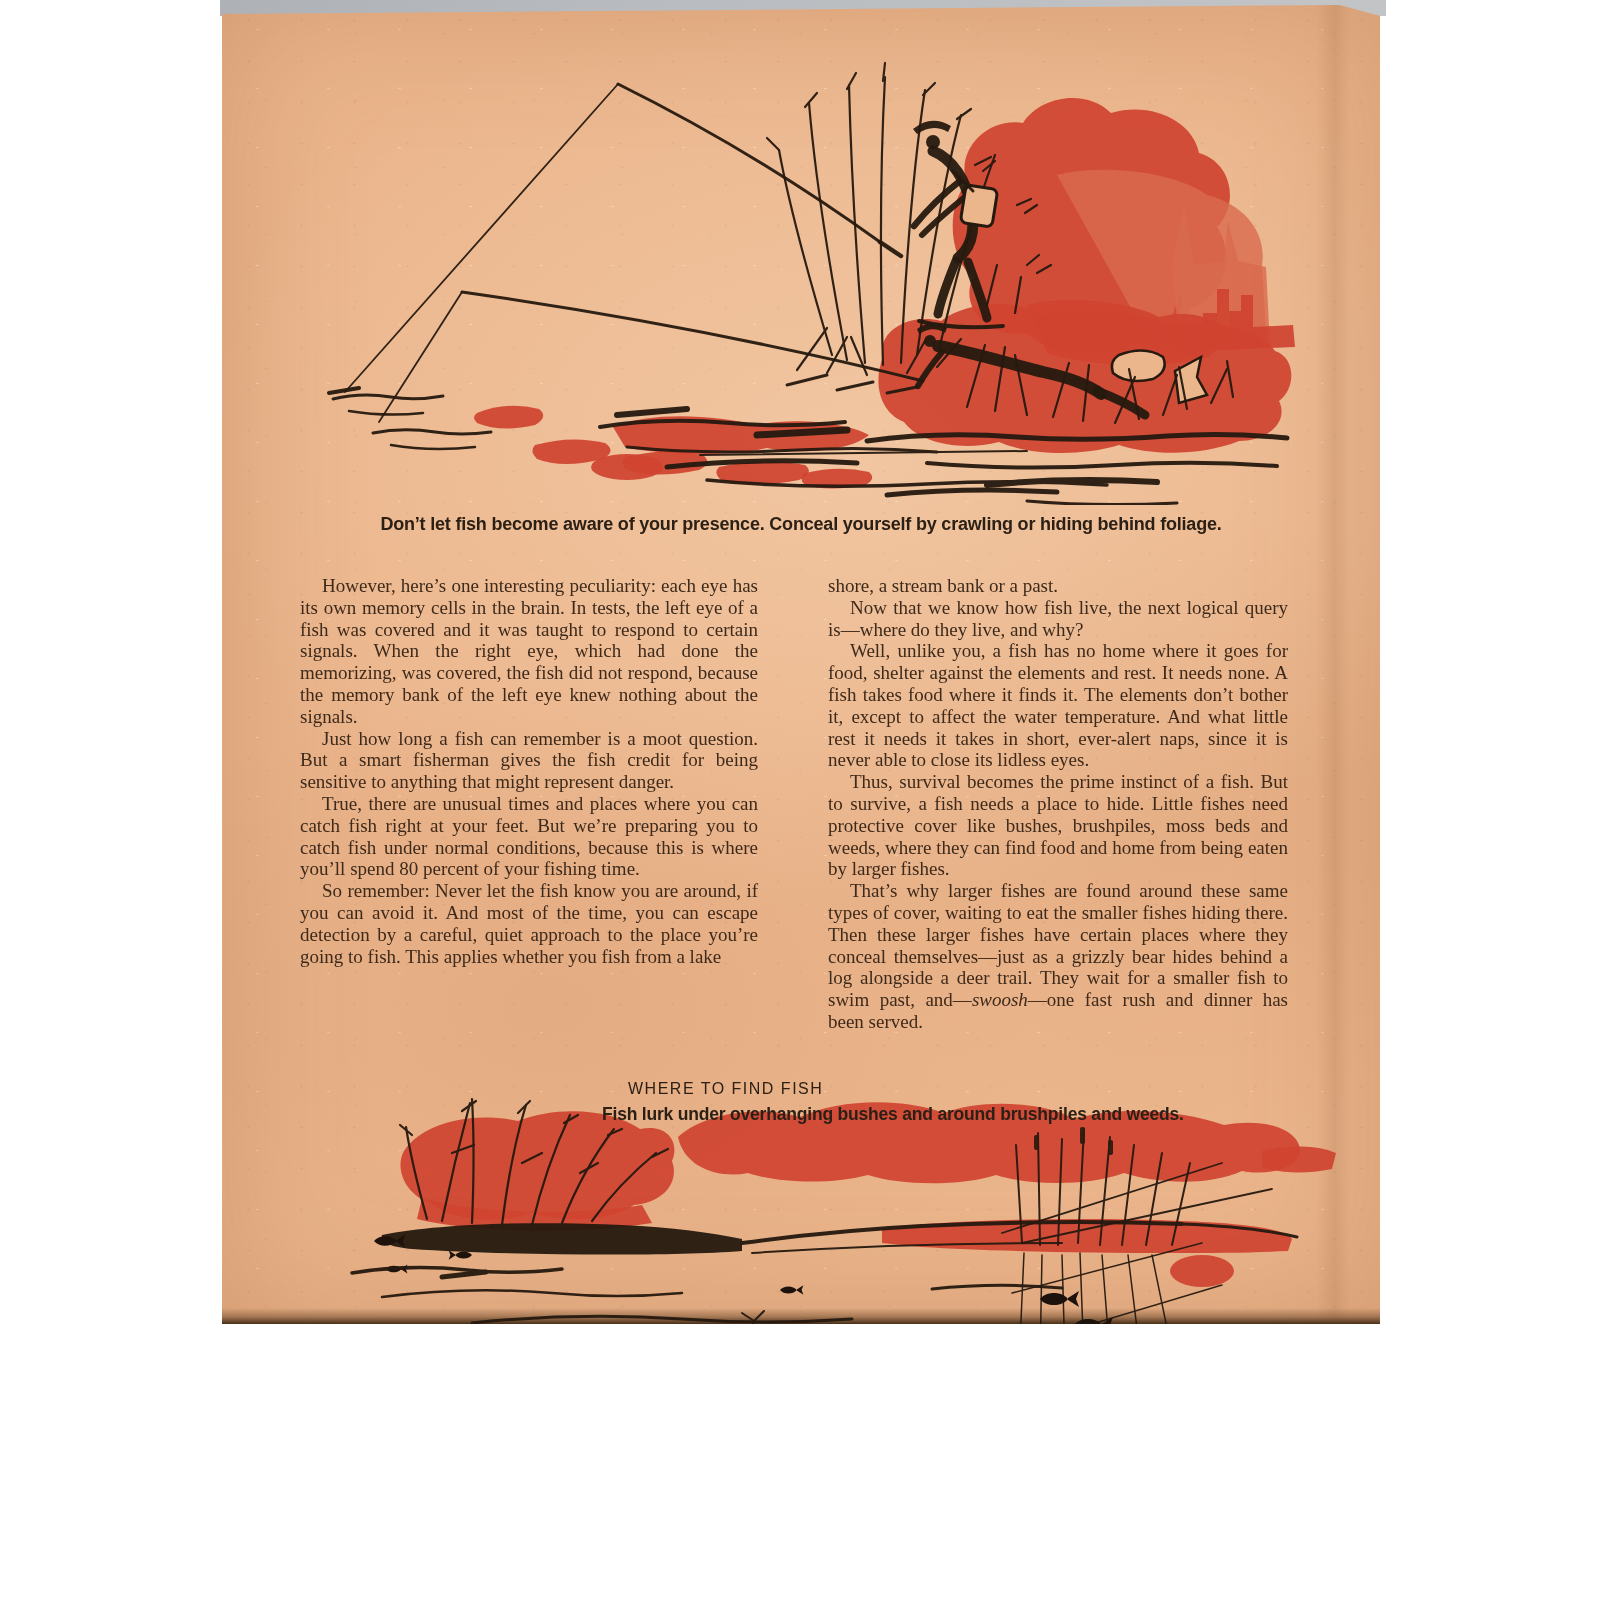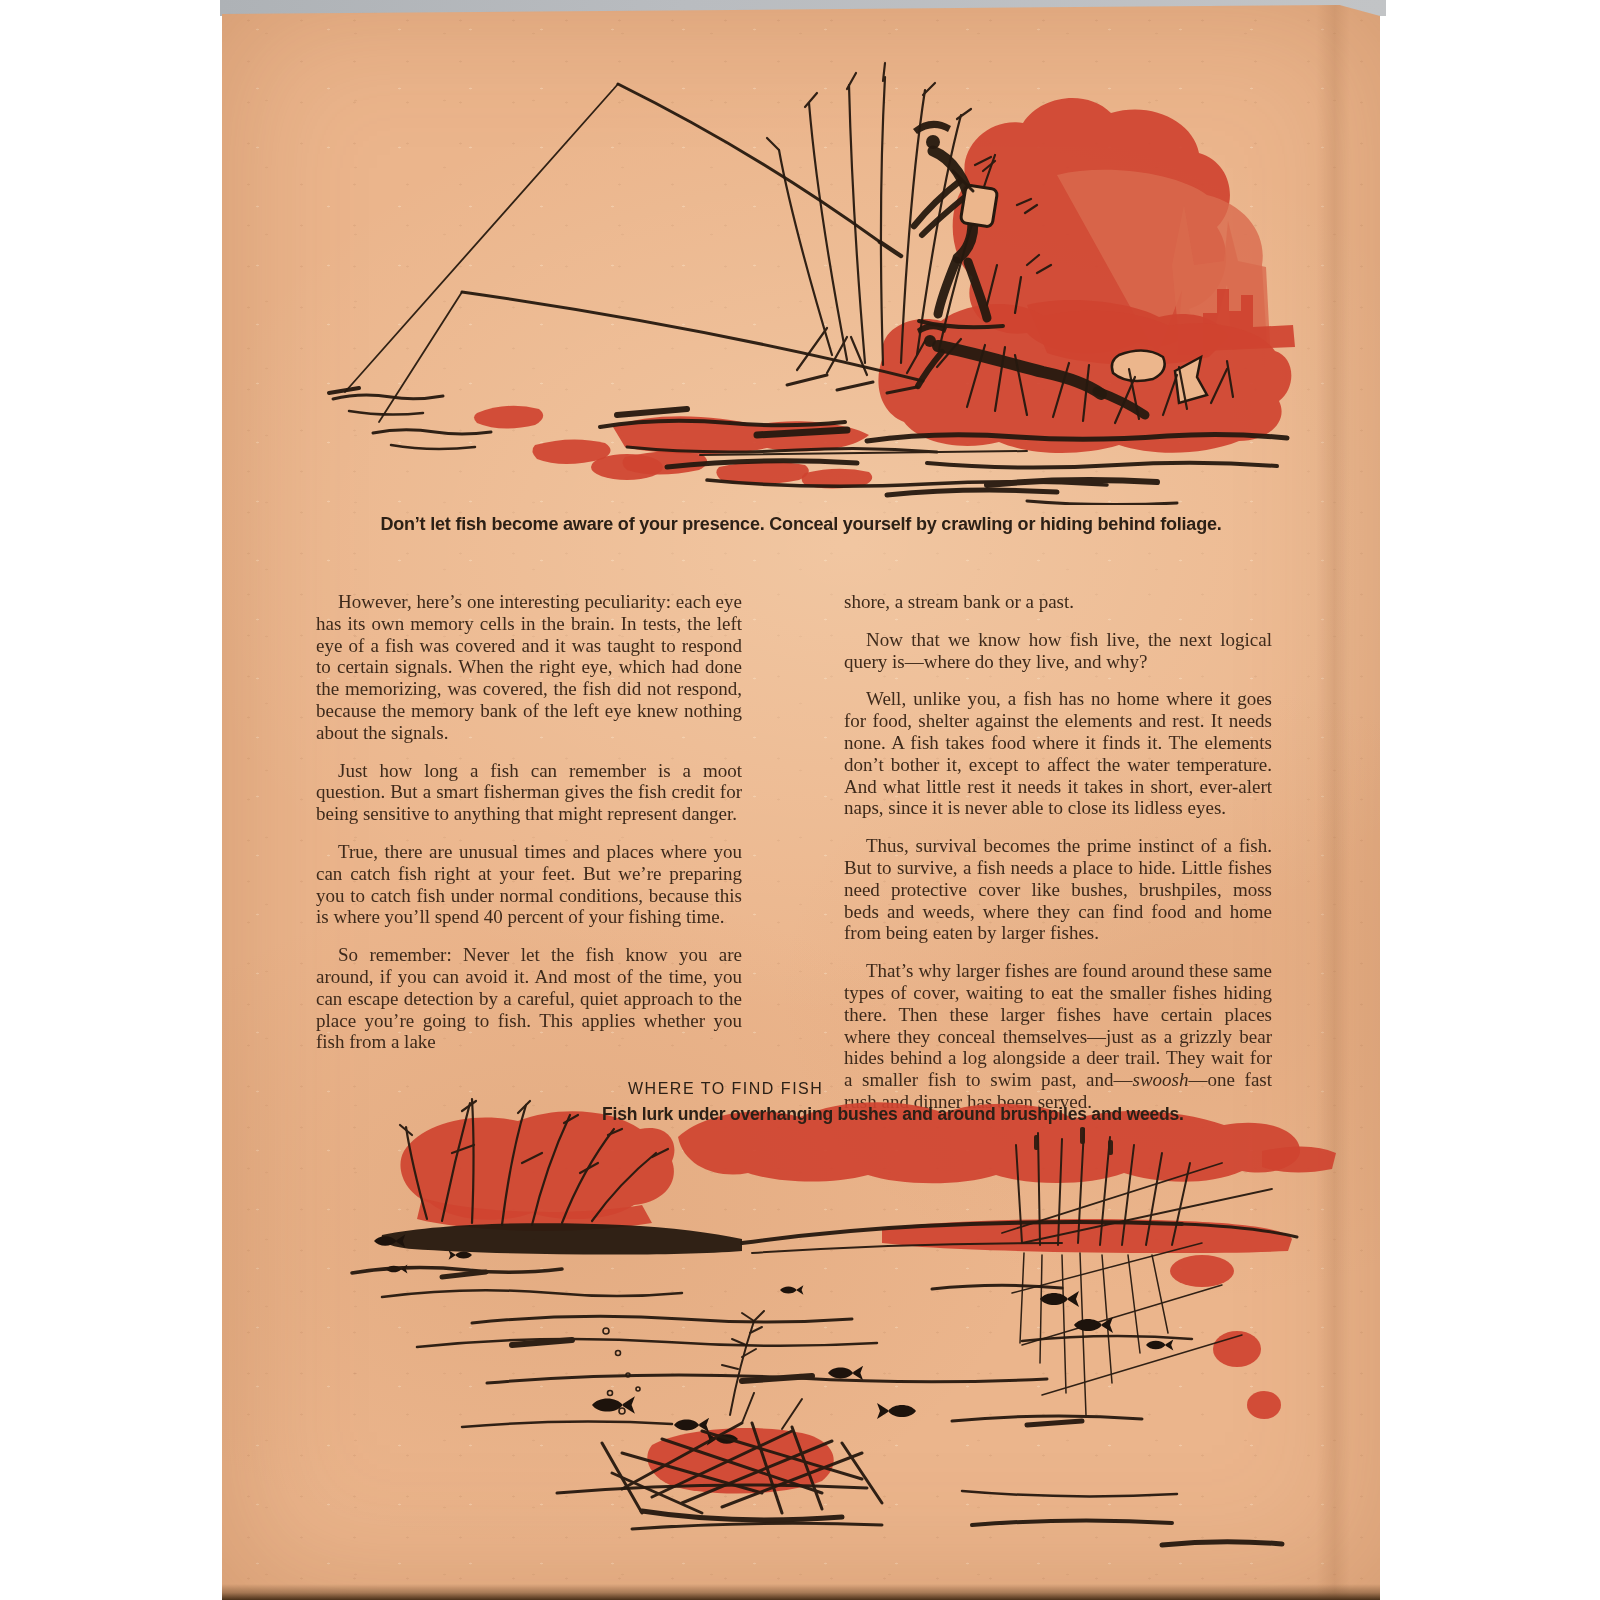--- a/index.html
+++ b/index.html
@@ -1,19 +1,19 @@
 <!DOCTYPE html>
 <html><head>
 <meta charset="utf-8">
 <style>
   html,body{margin:0;padding:0;background:#ffffff;width:1600px;height:1600px;overflow:hidden;}
   .scene{position:relative;width:1600px;height:1600px;background:#ffffff;font-family:"Liberation Sans",sans-serif;}
   .scanner-strip{position:absolute;left:220px;top:0;width:1166px;height:16px;background:linear-gradient(90deg,#aeb2b6,#b9bcc0 40%,#c2c4c6);}
   .page{
-    position:absolute;left:222px;top:0;width:1158px;height:1600px;
+    position:absolute;left:222px;top:0;width:1158px;height:1324px;
     clip-path:polygon(0 14px,96.5% 5px,100% 16px,100% 100%,0 100%);
     background:
       radial-gradient(1100px 760px at 54% 34%, rgba(255,238,210,0.30), rgba(255,238,210,0) 62%),
       radial-gradient(820px 560px at 28% 76%, rgba(172,104,56,0.12), rgba(172,104,56,0) 60%),
       radial-gradient(700px 520px at 84% 62%, rgba(172,104,56,0.10), rgba(172,104,56,0) 60%),
       radial-gradient(rgba(128,74,40,0.10) 1px, transparent 1.6px),
       radial-gradient(rgba(116,66,34,0.08) 1px, transparent 1.4px),
       radial-gradient(rgba(255,240,218,0.35) 1px, transparent 1.3px),
       #ebb58c;
     background-size:auto,auto,auto,53px 41px,89px 67px,71px 59px,auto;
@@ -26,21 +26,21 @@
   .illus-top{position:absolute;left:105px;top:55px;width:980px;height:450px;}
   .illus-bottom{position:absolute;left:100px;top:1093px;width:1020px;height:480px;z-index:2;}
   .caption-top{
     position:absolute;left:0;top:514px;width:100%;text-align:center;z-index:3;
     font-weight:bold;font-size:18px;letter-spacing:-0.2px;color:#2c2016;
   }
   .col{position:absolute;top:575px;font-family:"Liberation Serif",serif;font-size:19px;line-height:21.8px;
     color:#3e2a1b;text-align:justify;z-index:1;}
   .col-left{left:78px;width:458px;}
   .col-right{left:606px;width:460px;}
-  .col p{margin:16px;padding:0;}
+  .col p{margin:0;padding:0;}
   .col p.indent{text-indent:22px;}
   .col em{}
   .section-heading{
     position:absolute;left:406px;top:1080px;z-index:3;
     font-size:16px;letter-spacing:1.5px;color:#2c2016;
   }
   .caption-bottom{
     position:absolute;left:380px;top:1104px;width:790px;text-align:left;z-index:3;
     font-weight:bold;font-size:17.5px;letter-spacing:-0.2px;color:#2c2016;
   }
@@ -167,21 +167,21 @@
             <path d="M906,342 l-6,-36"></path>
         </g>
       </g>
     </svg>
 
     <div class="caption-top">Don’t let fish become aware of your presence. Conceal yourself by crawling or hiding behind foliage.</div>
 
     <div class="col col-left" id="col-left">
         <p class="para indent"><span>However, here’s one interesting peculiarity: each eye has its own memory cells in the brain. In tests, the left eye of a fish was covered and it was taught to respond to certain signals. When the right eye, which had done the memorizing, was covered, the fish did not respond, because the memory bank of the left eye knew nothing about the signals.</span></p>
         <p class="para indent"><span>Just how long a fish can remember is a moot question. But a smart fisherman gives the fish credit for being sensitive to anything that might represent danger.</span></p>
-        <p class="para indent"><span>True, there are unusual times and places where you can catch fish right at your feet. But we’re preparing you to catch fish under normal conditions, because this is where you’ll spend 40 percent of your fishing time.</span></p>
+        <p class="para indent"><span>True, there are unusual times and places where you can catch fish right at your feet. But we’re preparing you to catch fish under normal conditions, because this is where you’ll spend 80 percent of your fishing time.</span></p>
         <p class="para indent"><span>So remember: Never let the fish know you are around, if you can avoid it. And most of the time, you can escape detection by a careful, quiet approach to the place you’re going to fish. This applies whether you fish from a lake</span></p>
       </div>
     <div class="col col-right" id="col-right">
         <p class="para"><span>shore, a stream bank or a past.</span></p>
         <p class="para indent"><span>Now that we know how fish live, the next logical query is—where do they live, and why?</span></p>
         <p class="para indent"><span>Well, unlike you, a fish has no home where it goes for food, shelter against the elements and rest. It needs none. A fish takes food where it finds it. The elements don’t bother it, except to affect the water temperature. And what little rest it needs it takes in short, ever-alert naps, since it is never able to close its lidless eyes.</span></p>
         <p class="para indent"><span>Thus, survival becomes the prime instinct of a fish. But to survive, a fish needs a place to hide. Little fishes need protective cover like bushes, brushpiles, moss beds and weeds, where they can find food and home from being eaten by larger fishes.</span></p>
         <p class="para indent"><span>That’s why larger fishes are found around these same types of cover, waiting to eat the smaller fishes hiding there. Then these larger fishes have certain places where they conceal themselves—just as a grizzly bear hides behind a log alongside a deer trail. They wait for a smaller fish to swim past, and—</span><em>swoosh</em><span>—one fast rush and dinner has been served.</span></p>
       </div>
 

